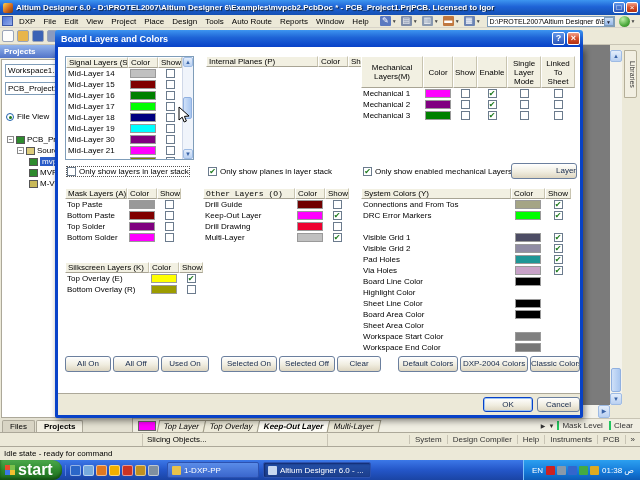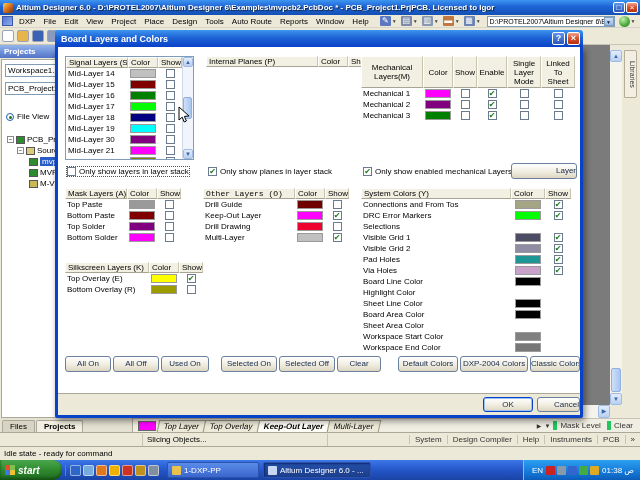--- a/index.html
+++ b/index.html
@@ -69,39 +69,39 @@
   .ptab.active{background:#F2EFE2;font-weight:bold;}
 
   
   .layerbar{position:absolute;left:133px;top:418px;width:507px;height:14px;background:#F0EEE2;z-index:2;
     display:flex;align-items:center;border-top:1px solid #C8C4B4;}
   .cur-swatch{width:18px;height:10px;margin:0 2px 0 5px;border:1px solid #666;flex:0 0 auto;}
   .ltab{height:12px;padding:1px 5px;border:1px solid #9C9884;border-bottom:none;background:#ECE9D8;
     transform:skewX(-12deg);margin-right:-1px;white-space:nowrap;}
   .ltab.active{background:#FDFCF5;font-weight:bold;}
   .lb-right{margin-left:auto;display:flex;align-items:center;gap:3px;padding-right:4px;color:#333;}
-  .flatbtn{padding:0 3px;border-left:4px solid #22c55e;white-space:nowrap;}
+  .flatbtn{padding:0 3px;border-left:2px solid #22c55e;white-space:nowrap;}
 
   .statusrow1{position:absolute;left:0;top:432px;width:640px;height:14px;background:#ECE9D8;border-top:1px solid #ACA899;
     display:flex;align-items:center;z-index:2;}
   .seg{border-right:1px solid #C8C4B4;height:12px;display:flex;align-items:center;padding:0 4px;}
   .sr-right{margin-left:auto;display:flex;align-items:center;}
   .srbtn{padding:0 5px;border-left:1px solid #C8C4B4;color:#333;white-space:nowrap;}
   .statusrow2{position:absolute;left:0;top:446px;width:640px;height:14px;background:#ECE9D8;border-top:1px solid #ACA899;
     display:flex;align-items:center;padding-left:4px;z-index:2;}
 
   
   .taskbar{position:absolute;left:0;top:460px;width:640px;height:20px;z-index:3;
     background:linear-gradient(180deg,#3C78E8 0%,#2456C8 50%,#1A44A4 100%);display:flex;align-items:center;}
   .startbtn{height:20px;width:62px;border-radius:0 9px 9px 0;display:flex;align-items:center;gap:3px;padding-left:5px;
     background:linear-gradient(180deg,#4CA84C 0%,#2E8A2E 50%,#1F6B1F 100%);box-shadow:inset 0 -2px 3px #145014;}
   .flag{width:10px;height:10px;display:grid;grid-template-columns:5px 5px;grid-template-rows:5px 5px;}
   .flag i:nth-child(1){background:#E84C2C;}.flag i:nth-child(2){background:#7CC24C;}
   .flag i:nth-child(3){background:#3C78E8;}.flag i:nth-child(4){background:#F0C030;}
-  .start-label{color:#fff;font-weight:bold;font-style:italic;font-size:10px;text-align:right;}
+  .start-label{color:#fff;font-weight:bold;font-size:16px;text-align:right;}
   .ql{display:flex;gap:2px;align-items:center;padding:0 4px;border-left:1px solid #5580E0;margin-left:3px;}
   .qlchip{width:11px;height:11px;border-radius:2px;border:1px solid rgba(255,255,255,.5);}
   .taskbtn{height:16px;margin-left:4px;border-radius:2px;display:flex;align-items:center;gap:3px;padding:0 4px;color:#fff;
     background:linear-gradient(180deg,#5A8CE8,#3A66CC);border:1px solid #2C52B0;white-space:nowrap;overflow:hidden;}
   .taskbtn.active{background:linear-gradient(180deg,#2450A8,#1C3E8C);box-shadow:inset 1px 1px 2px #10286A;}
   .taskbtn .tico{width:9px;height:9px;border-radius:1px;flex:0 0 auto;}
   .tray{margin-left:auto;height:20px;display:flex;align-items:center;gap:3px;padding:0 6px 0 8px;
     background:linear-gradient(180deg,#2CA0F0 0%,#1478D8 60%,#0C5CB8 100%);border-left:1px solid #7CC0F8;color:#fff;}
   .traychip{width:9px;height:9px;border-radius:1px;}
   .clock{font-size:8px;color:#fff;white-space:nowrap;}
@@ -639,21 +639,20 @@
             <div class="lt-row">
               <div class="lt-c nm" style="width: 150px;">DRC Error Markers</div>
               <div class="lt-c" style="width: 34px;">
                 <div class="sw" style="background: rgb(0, 255, 0);"></div>
               </div>
               <div class="lt-c" style="width: 26px;">
                 <div class="cb on">✔</div>
               </div>
             </div>
             <div class="lt-row">
-              <div class="lt-c nm" style="width: 150px;">Selections</div>
               <div class="lt-c" style="width: 34px;"></div>
               <div class="lt-c" style="width: 26px;"></div>
             </div>
             <div class="lt-row">
               <div class="lt-c nm" style="width: 150px;">Visible Grid 1</div>
               <div class="lt-c" style="width: 34px;">
                 <div class="sw" style="background: rgb(76, 76, 100);"></div>
               </div>
               <div class="lt-c" style="width: 26px;">
                 <div class="cb on">✔</div>
@@ -768,20 +767,20 @@
       <span class="xpbtn" style="left:163px;top:309px;width:56px;">Selected On</span>
       <span class="xpbtn" style="left:221px;top:309px;width:56px;">Selected Off</span>
       <span class="xpbtn" style="left:279px;top:309px;width:44px;">Clear</span>
       <span class="xpbtn" style="left:340px;top:309px;width:60px;">Default Colors</span>
       <span class="xpbtn" style="left:402px;top:309px;width:68px;">DXP-2004 Colors</span>
       <span class="xpbtn" style="left:472px;top:309px;width:50px;">Classic Colors</span>
     </div>
 
     <div class="dlg-strip">
       <span class="xpbtn okf" style="left:425px;top:3px;width:50px;height:15px;line-height:13px;">OK</span>
-      <span class="xpbtn" style="left:479px;top:3px;width:43px;height:15px;line-height:13px;text-align:right;">Cancel</span>
+      <span class="xpbtn" style="left:479px;top:3px;width:43px;height:15px;line-height:13px;">Cancel</span>
     </div>
   </div>
 
   <svg class="cursor" width="12" height="18" viewBox="0 0 12 18">
     <path d="M1,1 L1,14 L4.2,11.2 L6.2,16 L8.4,15 L6.4,10.4 L11,10 Z" fill="#fff" stroke="#000" stroke-width="1"></path>
   </svg>
 </div>
 
 </body></html>

